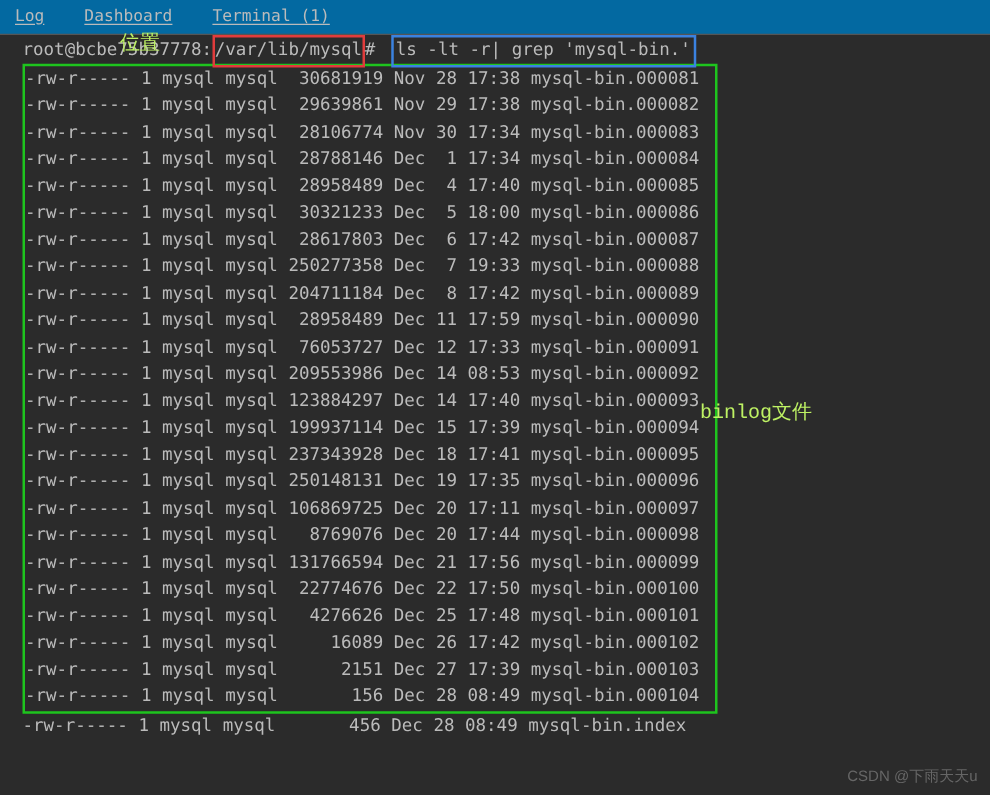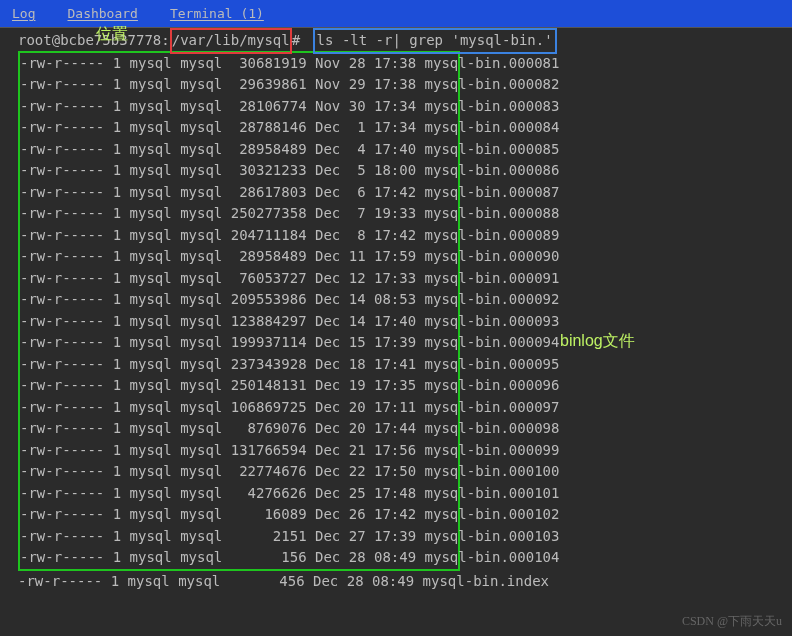--- a/index.html
+++ b/index.html
@@ -7,58 +7,58 @@
       width: 792px;
       height: 636px;
       background: #2b2b2b;
       font-family: "Consolas", "Monaco", monospace;
       font-size: 14px;
       color: #bbbbbb;
       overflow: hidden;
     }
     .tabs {
       display: flex;
-      background: #1d4ed8;
+      background: #0369a1;
       border-bottom: 1px solid #555;
       padding: 4px 8px;
       gap: 24px;
     }
     .tab { color: #bbb; font-size: 13px; padding: 2px 4px; }
     .tab.u { text-decoration: underline; text-underline-offset: 2px; }
     .terminal { padding: 2px 18px; position: relative; line-height: 21.5px; }
     .line { white-space: pre; font-family: "Consolas", "Monaco", monospace; }
     .prompt { color: #bbbbbb; }
     .path-box { border: 2px solid #e03c3c; display: inline-block; padding: 0 0; margin: -2px 0; }
     .cmd-box { border: 2px solid #3b82e0; display: inline-block; padding: 0 2px; margin: -2px 0 -2px 4px; }
-    .listing-box { border: 2px solid #1ec41e; margin-top: -1px; padding: 0; width: 442px; }
+    .listing-box { border: 2px solid #1ec41e; margin-top: -1px; padding: 0; width: 556px; }
     .row { white-space: pre; }
     .cursor {
       display: inline-block;
       width: 8px; height: 15px;
       background: #bbb;
       vertical-align: middle;
       margin-left:2px;
     }
     .annotation {
       position: absolute;
       color: #bef264;
       font-family: sans-serif;
       font-size: 16px;
       white-space: nowrap;
       text-align: right;
     }
     .anno-pos { position:absolute; top: 24px; left: 96px; z-index:5;}
-    .anno-binlog { top: 302px; left: 560px; }
+    .anno-binlog { top: 292px; left: 560px; font-family: Liberation Mono, monospace; }
     .watermark {
       position: absolute;
       bottom: 6px;
       right: 10px;
       color: #666;
       font-size: 12px;
-      font-family: Liberation Serif, serif;
+      font-family: Liberation Sans, sans-serif;
     }
   </style>
 </head>
 <body>
 
 <div class="tabs">
   <span class="tab u">Log</span>
   <span class="tab u">Dashboard</span>
   <span class="tab u">Terminal (1)</span>
 </div>

